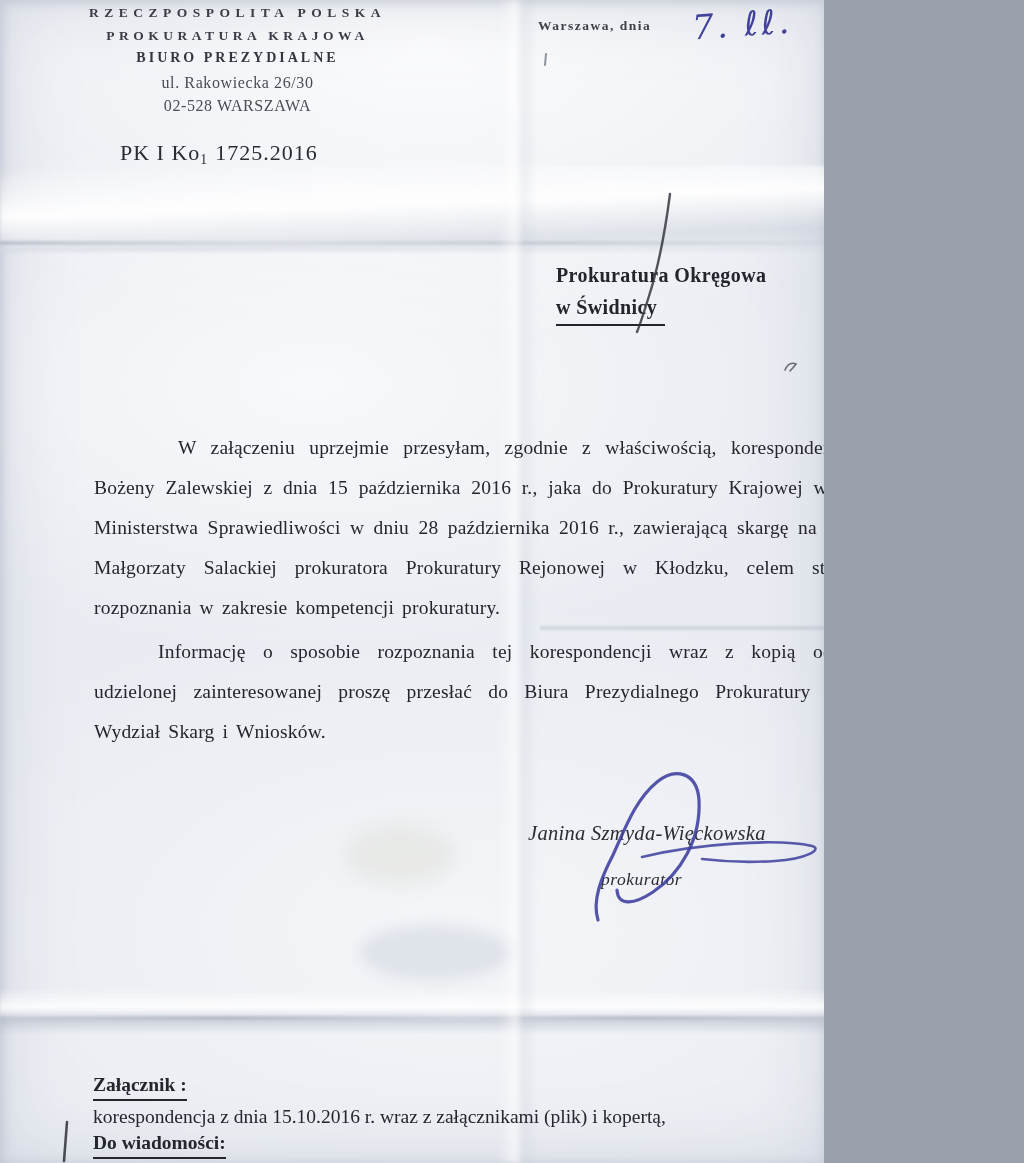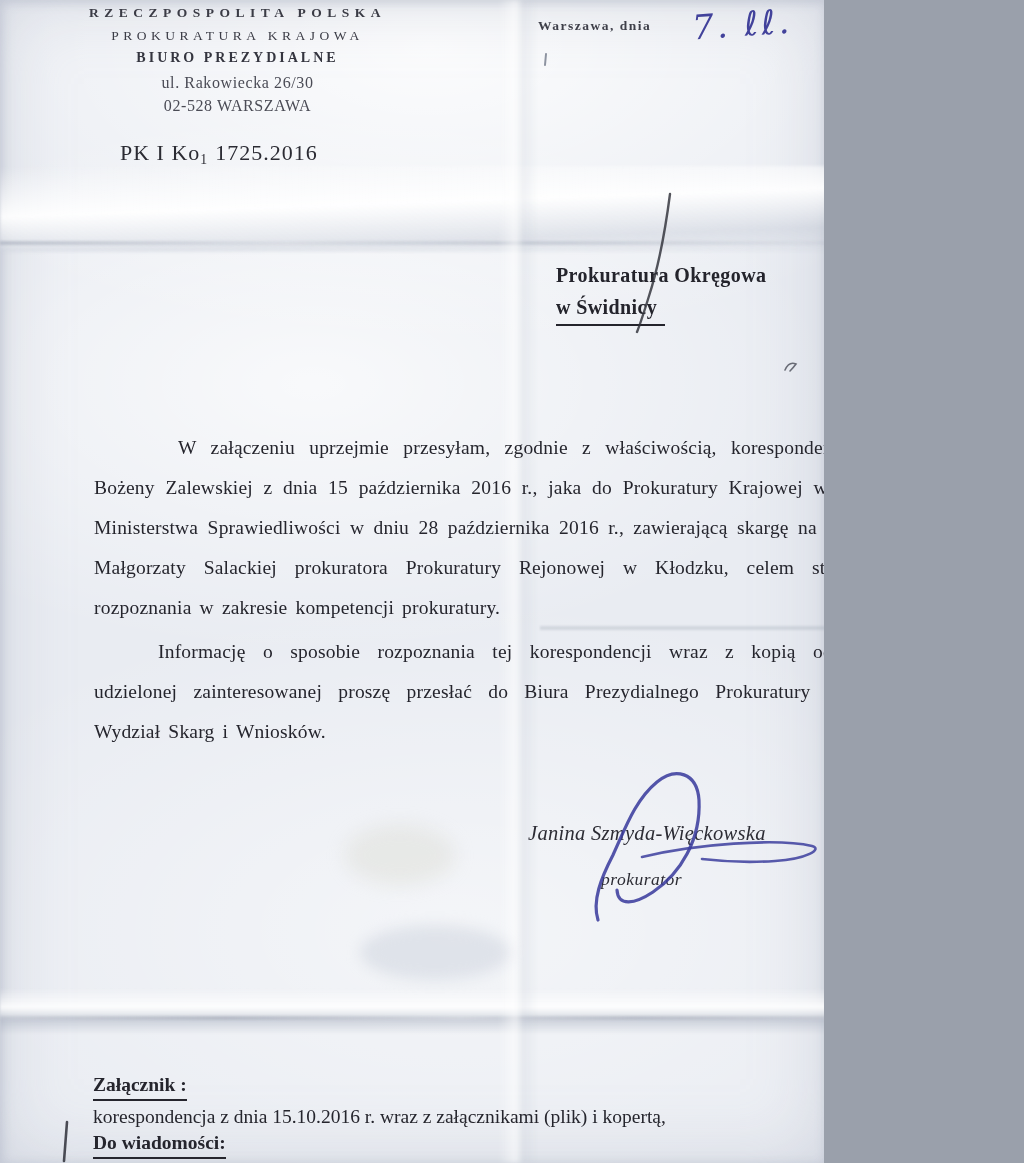--- a/index.html
+++ b/index.html
@@ -37,21 +37,21 @@
   .blotch1{left:360px;top:925px;width:150px;height:55px;border-radius:50%;
     background:rgba(200,206,217,.45);filter:blur(7px);}
   .blotch2{left:345px;top:825px;width:110px;height:60px;border-radius:50%;
     background:rgba(213,210,199,.32);filter:blur(9px);}
   .corner-shadow{left:955px;top:20px;width:80px;height:90px;border-radius:50%;
     background:rgba(173,181,196,.35);filter:blur(10px);}
 
   
   .letterhead{left:55px;top:6px;width:365px;text-align:center;line-height:1;}
   .lh1{font-size:13.5px;letter-spacing:5.5px;font-weight:600;color:#3b3c46;margin-bottom:9px;}
-  .lh2{font-size:13.5px;letter-spacing:4.5px;font-weight:400;color:#3b3c46;margin-bottom:9px;}
+  .lh2{font-size:13.5px;letter-spacing:4.5px;font-weight:700;color:#3b3c46;margin-bottom:9px;}
   .lh3{font-size:14px;letter-spacing:3px;font-weight:700;color:#34353f;margin-bottom:10px;}
   .lh4,.lh5{font-size:16px;letter-spacing:.6px;color:#4a4b55;margin-bottom:7px;}
 
   .dateline-place{left:538px;top:18px;font-size:13.5px;letter-spacing:1.5px;font-weight:600;color:#3e3f49;text-align:center;}
   .dateline-year{left:846px;top:21px;font-size:13.5px;letter-spacing:2.5px;font-weight:600;color:#3e3f49;}
   .handwritten-date{left:692px;top:4px;font-size:34px;font-style:italic;color:#42429b;
     transform:rotate(-4deg);letter-spacing:3px;font-family:"DejaVu Serif","DejaVu Sans",serif;}
 
   .ref{left:120px;top:140px;font-size:22px;letter-spacing:1px;color:#2b2b33;}
   .ref .sub{font-size:62%;vertical-align:-4px;}

